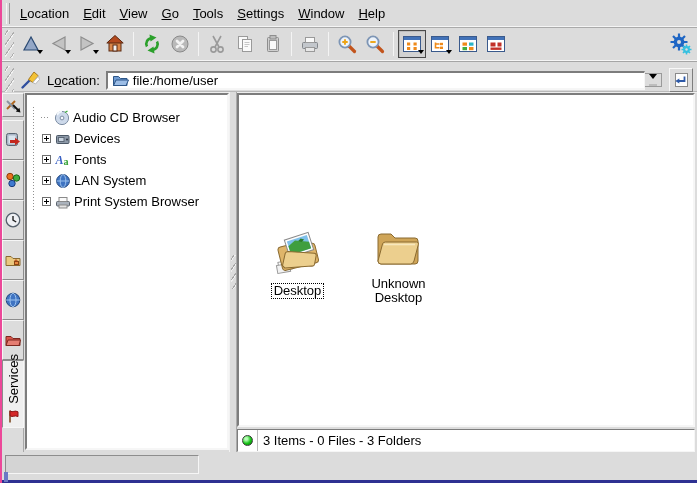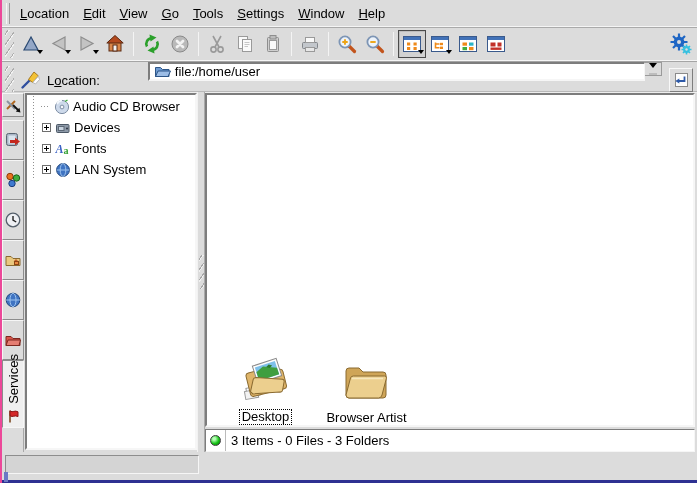--- a/index.html
+++ b/index.html
@@ -23,21 +23,21 @@
     background:repeating-linear-gradient(125deg,#dcdcdc 0 2px,#aeaeae 2px 3px,#f2f2f2 3px 4px,#dcdcdc 4px 6px); }
   .tbtn { position:relative; width:28px; height:28px; display:flex; align-items:center; justify-content:center; border:1px solid transparent; }
   .tbtn.pressed { border:1px solid #4a4a4a; background:#d2d2d2; box-shadow:inset 1px 1px 0 #bdbdbd; }
   .tbtn .caret { position:absolute; right:1px; bottom:0px; width:0; height:0; border:3px solid transparent; border-top:4px solid #000; }
   .tsep { width:1px; height:24px; background:#9c9c9c; border-right:1px solid #f4f4f4; margin:0 4px; }
   .tspring { flex:1; }
 
   
   .locbar { height:31px; display:flex; align-items:center; padding:8px 4px 0 2px; border-bottom:1px solid #b9b9b9; box-shadow:0 1px 0 #eee; }
   .loclabel { margin:0 6px 0 4px; white-space:nowrap; }
-  .combo { flex:1; display:flex; align-items:flex-start; height:36px;margin-left:42px; }
+  .combo { flex:1; display:flex; align-items:center; height:36px; }
   .combofield { flex:1; display:flex; align-items:center; gap:4px; background:#fff; padding:0 4px;
      border-top:2px solid #7d7d7d; border-left:2px solid #7d7d7d; border-bottom:2px solid #f6f6f6; border-right:1px solid #f6f6f6; }
   .comboarrow { width:17px; background:#dcdcdc; border:1px solid #9a9a9a; border-left:none; display:flex; flex-direction:column; align-items:center; justify-content:center; gap:1px; }
   .comboarrow .tri { width:0; height:0; border:4px solid transparent; border-top:5px solid #000; }
   .comboarrow .bar { width:8px; height:2px; background:#bdbdbd; }
   .gobtn { width:24px; height:24px; margin-left:7px; display:flex; align-items:center; justify-content:center;
      border-top:1px solid #f8f8f8; border-left:1px solid #f8f8f8; border-bottom:1px solid #7d7d7d; border-right:1px solid #7d7d7d; }
 
   
   .content { flex:1; display:flex; min-height:0; }
@@ -45,40 +45,40 @@
   .tabstrip { width:22px; display:flex; flex-direction:column; background:#d6d6d6; padding-top:1px; }
   .stab { width:22px; height:40px; display:flex; align-items:center; justify-content:center;
      border-top:1px solid #f6f6f6; border-left:1px solid #f6f6f6; border-bottom:1px solid #8c8c8c; border-right:1px solid #8c8c8c; background:#dcdcdc; }
   .stab.small { height:24px; margin-bottom:3px; }
   .stab.active { height:68px; flex-direction:column; justify-content:flex-end; gap:4px; padding-bottom:3px; background:#efefef;
      border-top:1px solid #8c8c8c; border-left:1px solid #8c8c8c; border-bottom:1px solid #f6f6f6; border-right:1px solid #f6f6f6; }
   .stab .vtext { writing-mode:vertical-rl; transform:rotate(180deg); font-size:13px; }
   .tabfill { flex:1; background:#dcdcdc; border-right:1px solid #a8a8a8; }
 
   
-  .treepanel { width:172px; background:#fff; margin:1px 0 2px 1px; overflow:hidden;
-     border-top:2px solid #7d7d7d; border-left:2px solid #7d7d7d; border-bottom:2px solid #f6f6f6; border-right:2px solid #f6f6f6; padding:1px 1px; }
+  .treepanel { width:204px; background:#fff; margin:1px 0 2px 1px; overflow:hidden;
+     border-top:2px solid #7d7d7d; border-left:2px solid #7d7d7d; border-bottom:2px solid #f6f6f6; border-right:2px solid #f6f6f6; padding:12px 1px; }
   .trow { display:flex; align-items:center; height:21px; gap:3px; }
   .tguide { width:10px; align-self:stretch; background-image:linear-gradient(#909090 33%, rgba(0,0,0,0) 0%); background-position:5px 0; background-size:1px 3px; background-repeat:repeat-y; flex:0 0 10px; position:relative; }
   .expander { width:9px; height:9px; background:#fff; border:1px solid #6e6e6e; position:relative; flex:0 0 9px; margin-left:1px; }
   .expander::before { content:""; position:absolute; left:1px; right:1px; top:3px; height:1px; background:#000; }
   .expander::after  { content:""; position:absolute; top:1px; bottom:1px; left:3px; width:1px; background:#000; }
   .noexp { width:9px; flex:0 0 9px; height:1px; background-image:linear-gradient(90deg,#909090 33%, rgba(0,0,0,0) 0%); background-size:3px 1px; }
   .ticon { width:17px; height:17px; display:flex; align-items:center; justify-content:center; flex:0 0 17px; }
   .tlabel { white-space:nowrap; }
 
   
   .splitter { width:8px; display:flex; align-items:center; justify-content:center; background:#dcdcdc; border-left:1px solid #f2f2f2; border-right:1px solid #aaa; }
   .grip { width:5px; height:34px; background:repeating-linear-gradient(125deg,#dcdcdc 0 2px,#a8a8a8 2px 3px,#f0f0f0 3px 4px,#dcdcdc 4px 6px); }
 
   
   .mainwrap { flex:1; display:flex; flex-direction:column; min-width:0; padding:1px 2px 0 0; }
   .fileview { flex:1; background:#fff; overflow:hidden;
      border-top:2px solid #7d7d7d; border-left:2px solid #7d7d7d; border-bottom:2px solid #f6f6f6; border-right:2px solid #f6f6f6;
-     display:flex; align-items:flex-end; padding:6px 0 0 8px; }
+     display:flex; align-items:center; padding:6px 0 0 8px; }
   .fcell { width:101px; display:flex; flex-direction:column; align-items:center; }
   .ficon { width:52px; height:52px; display:flex; align-items:center; justify-content:center; }
   .flabel { margin-top:3px; max-width:96px; text-align:center; line-height:14px; }
   .flabel.focused { border:1px dotted #000; padding:0 2px; }
   
   .viewstatus { height:23px; margin-top:2px; background:#fff; display:flex; align-items:center;
      border-top:1px solid #7d7d7d; border-left:1px solid #7d7d7d; border-bottom:1px solid #f6f6f6; border-right:1px solid #f6f6f6; }
   .ledbox { width:20px; display:flex; align-items:center; justify-content:center; align-self:stretch; border-right:1px solid #bbb; }
   .led { width:11px; height:11px; border-radius:50%; background:radial-gradient(circle at 35% 32%, #b6ffb6 15%, #18c418 55%, #067a06 95%); border:1px solid #3c3c3c; }
   .stext { padding-left:5px; }
@@ -462,20 +462,32 @@
         <span class="tguide"></span>
         <span class="expander"></span>
         <span class="ticon">
           <svg width="16" height="16" viewBox="0 0 16 16">
             <circle cx="8" cy="8" r="6.4" fill="#3f74c2" stroke="#23477d"></circle>
             <ellipse cx="8" cy="8" rx="2.8" ry="6.4" fill="none" stroke="#9cc2ee"></ellipse>
             <line x1="1.6" y1="8" x2="14.4" y2="8" stroke="#9cc2ee"></line>
           </svg>
         </span>
         <span class="tlabel">LAN System</span>
+      </div>
+      <div class="trow">
+        <span class="tguide"></span>
+        <span class="expander"></span>
+        <span class="ticon">
+          <svg width="16" height="16" viewBox="0 0 16 16">
+            <rect x="1.5" y="7.5" width="13" height="4.5" rx="1" fill="#aab2bc" stroke="#5c646e"></rect>
+            <rect x="4" y="3.5" width="8" height="4" fill="#fafafa" stroke="#8a8a8a"></rect>
+            <rect x="4" y="11" width="8" height="3" fill="#e4e4e4" stroke="#8a8a8a"></rect>
+          </svg>
+        </span>
+        <span class="tlabel">Print System Browser</span>
       </div>
     </div>
 
     <div class="splitter">
       <div class="grip"></div>
     </div>
 
     <div class="mainwrap">
       <div class="fileview">
 
@@ -503,21 +515,21 @@
 
 
         <div class="fcell">
           <div class="ficon">
             <svg width="47" height="40" viewBox="0 0 47 40">
               <path d="M3 9 Q3 6 6 6 H16 L20 10 H40 Q43 10 43 13 V33 Q43 36 40 36 H6 Q3 36 3 33 Z" fill="#cfa558" stroke="#8a6a30"></path>
               <path d="M3 33 L7.5 16 Q8 14 10.5 14 H41.5 Q44 14 43.4 16.2 L39 33 Q38.3 36 35.5 36 H6 Q3.3 36 3 33 Z" fill="#eccf8e" stroke="#8a6a30"></path>
               <path d="M9 16.5 H40" stroke="#f7e7bd" stroke-width="1.6"></path>
             </svg>
           </div>
-          <div class="flabel">Browser Artist</div>
+          <div class="flabel">Unknown Desktop</div>
         </div>
 
       </div>
 
       <div class="viewstatus">
         <div class="ledbox">
           <span class="led"></span>
         </div>
         <div class="stext">3 Items - 0 Files - 3 Folders</div>
       </div>

